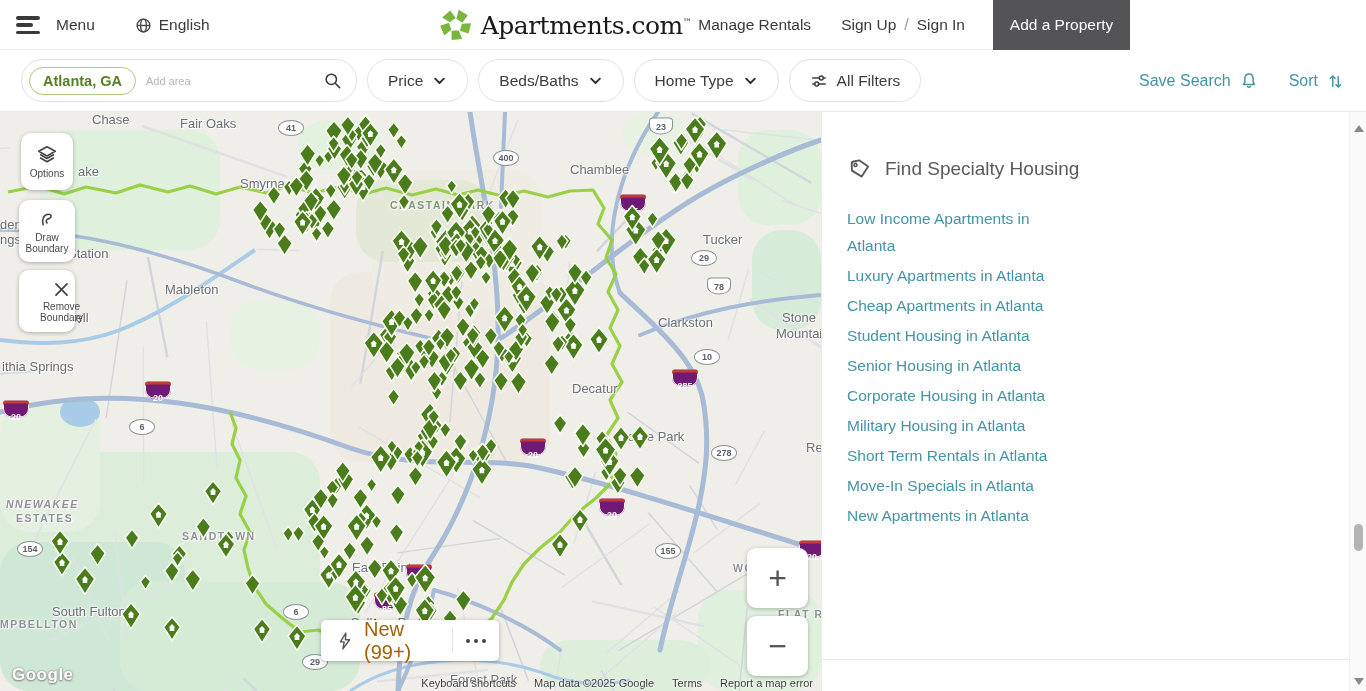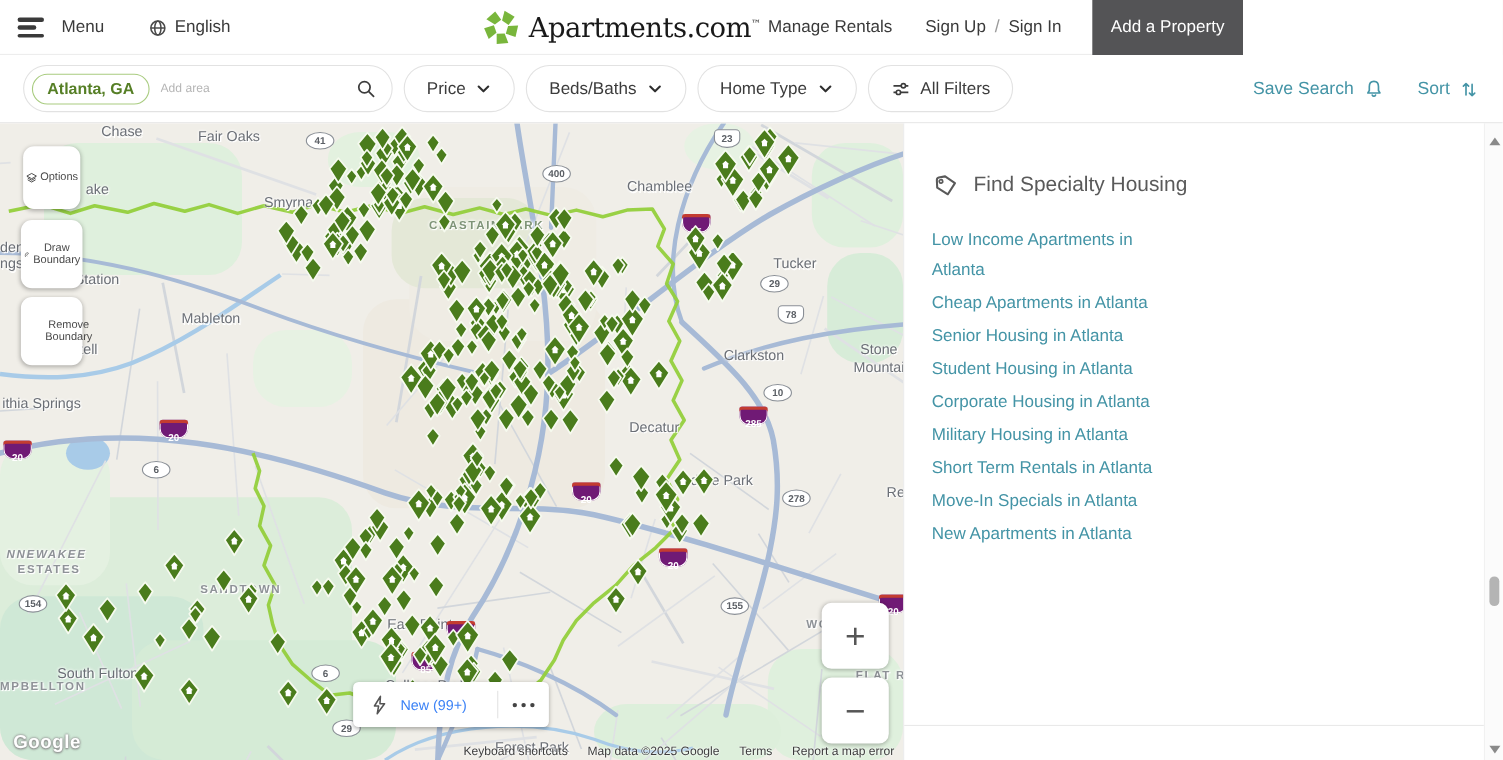--- a/index.html
+++ b/index.html
@@ -47,28 +47,28 @@
   .map-label.caps { font-size:10.5px; letter-spacing:1.5px; color:#8e9297; font-weight:bold; }
   .map-label.park { color:#7f9478; }
   .shield { position:absolute; z-index:3; display:flex; align-items:center; justify-content:center;
     font-size:9px; font-weight:bold; transform:translate(-50%,-50%); }
   .shield-oval { width:26px; height:16px; background:#fff; border:1.5px solid #8a8f96; border-radius:50%; color:#5c6066; }
   .shield-us { width:24px; height:17px; background:#fff; border:1.5px solid #8a8f96; border-radius:4px 4px 48% 48%; color:#5c6066; }
   .shield-i { width:26px; height:17px; background:#701a75; border-radius:3px 3px 9px 9px; color:#fff;
     box-shadow:inset 0 3px 0 #c33c31, inset 0 0 0 1px #fff; padding-top:14px; }
 
   .mapbtn { position:absolute; background:#fff; border-radius:10px; box-shadow:0 1px 4px rgba(0,0,0,.28);
-    display:flex; flex-direction:row; align-items:center; justify-content:center; gap:2px;
+    display:flex; flex-direction:column; align-items:center; justify-content:center; gap:2px;
     font-size:10px; color:#4a4a4a; cursor:pointer; z-index:10; text-align:center; line-height:11px; padding:6px 2px; }
   .zoombtn { position:absolute; width:61px; height:60px; background:#fff; border-radius:9px;
     box-shadow:0 1px 4px rgba(0,0,0,.28); display:flex; align-items:center; justify-content:center;
     font-size:32px; color:#565656; cursor:pointer; z-index:10; font-weight:400; }
   .new-btn { position:absolute; left:321px; top:508px; width:178px; height:41px; background:#fff; border-radius:5px;
     box-shadow:0 1px 4px rgba(0,0,0,.3); display:flex; align-items:center; z-index:10; cursor:pointer; }
-  .new-label { font-size:13px; color:#3b82f6; margin-left:9px; flex:1; }
+  .new-label { font-size:20px; color:#a16207; margin-left:9px; flex:1; }
   .new-divider { width:1px; height:25px; background:#e3e3e3; }
   .more-dots { width:46px; display:flex; justify-content:center; gap:4px; align-items:center; cursor:pointer; }
   .more-dots i { width:4px; height:4px; border-radius:50%; background:#444; }
   .google-logo { position:absolute; left:12px; bottom:6px; font-size:17px; font-weight:bold; color:#fff;
     letter-spacing:0.5px; text-shadow:0 0 2px #999,0 0 2px #999,0 1px 2px #777; z-index:8; }
   .attribution { position:absolute; right:8px; bottom:2px; display:flex; gap:18px; font-size:11px; color:#3c3c3c;
     z-index:8; text-shadow:0 0 2px #fff,0 0 2px #fff; }
   .attribution span { white-space:nowrap; }
 
   
@@ -1534,23 +1534,24 @@
 <div class="panel">
   <div class="panel-title">
     <svg width="25" height="25" viewBox="0 0 24 24" transform="rotate(-8)">
       <path d="M12.8 4.2 L20.5 11.2 L13 20 L4.6 13 L5.2 6.5 Q5.4 4.6 7.2 4.5 Z" fill="none" stroke="#5a5a5a" stroke-width="1.8" stroke-linejoin="round"></path>
       <circle cx="8.6" cy="8.1" r="1.5" fill="none" stroke="#5a5a5a" stroke-width="1.5"></circle>
     </svg>
     <span>Find Specialty Housing</span>
   </div>
   <div class="links" id="specialty-links">
       <a>Low Income Apartments in Atlanta</a>
+      <a>Luxury Apartments in Atlanta</a>
       <a>Cheap Apartments in Atlanta</a>
+      <a>Student Housing in Atlanta</a>
       <a>Senior Housing in Atlanta</a>
-      <a>Student Housing in Atlanta</a>
       <a>Corporate Housing in Atlanta</a>
       <a>Military Housing in Atlanta</a>
       <a>Short Term Rentals in Atlanta</a>
       <a>Move-In Specials in Atlanta</a>
       <a>New Apartments in Atlanta</a>
     </div>
   <div class="panel-divider"></div>
   <div class="scrollbar">
     <div class="scroll-up"></div>
     <div class="scroll-thumb"></div>

